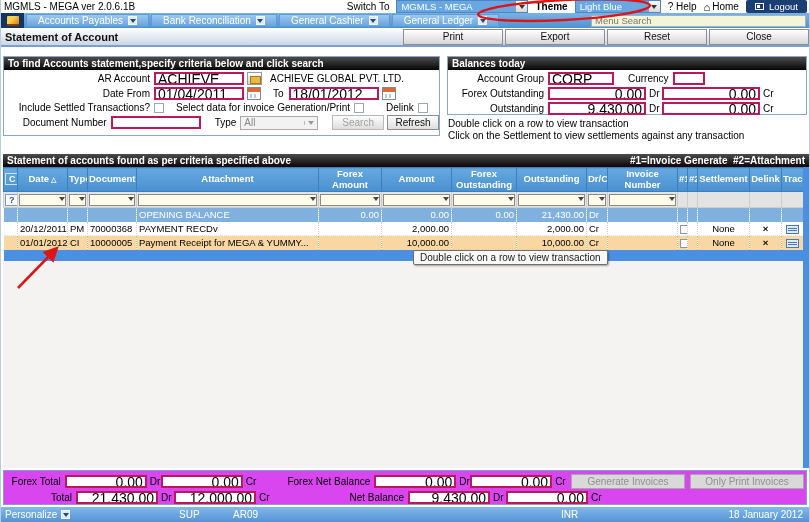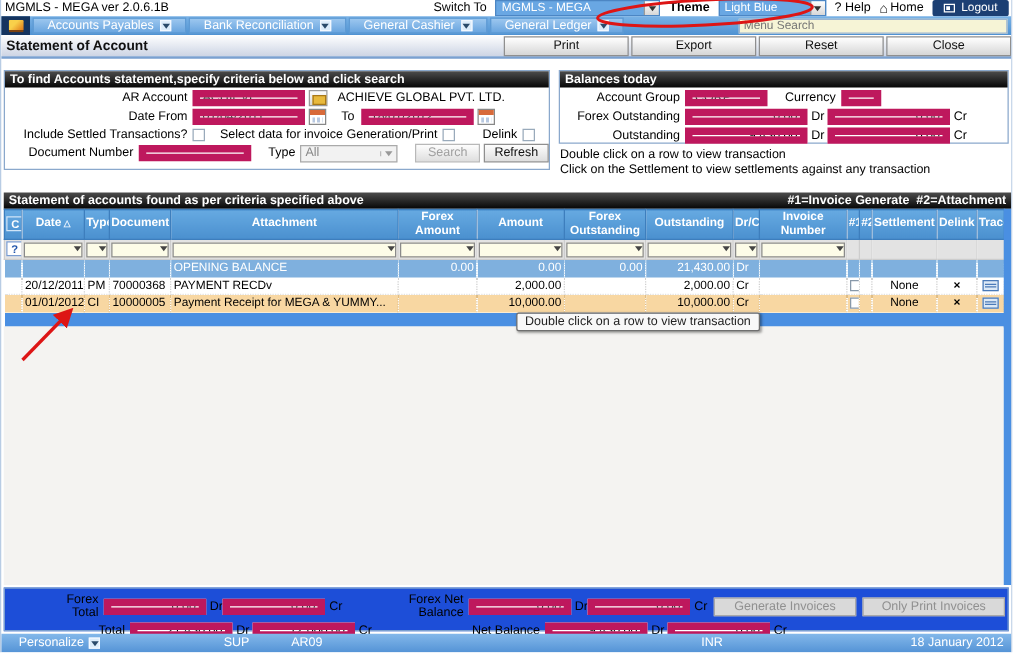--- a/index.html
+++ b/index.html
@@ -53,21 +53,21 @@
 
   
   .panel { position: absolute; border: 1px solid #8aa8cc; background: #fff; }
   .panel-header { height: 13px; background: linear-gradient(#4c4c4c,#060606); color: #fff; font-weight: bold;
                   font-size: 10px; display: flex; align-items: center; padding: 0 4px; white-space: nowrap; }
   .criteria { top: 56px; left: 2px; width: 437px; height: 80px; }
   .balances { top: 56px; left: 446px; width: 360px; height: 59px; }
   .frow { display: flex; align-items: center; font-size: 10px; margin-top: 2px; color: #000; }
   .flabel { text-align: right; padding-right: 4px; white-space: nowrap; }
   .w150 { width: 150px; } .w100 { width: 100px; }
-  input.fld { height: 13px; border: 6px solid #be185d; font-size: 10px; padding: 0 2px; font-family: inherit; color: #000; }
+  input.fld { height: 13px; border: 2px solid #be185d; font-size: 14px; padding: 0 2px; font-family: inherit; color: #000; }
   input.num { text-align: right; }
   .lookup-btn { width: 15px; height: 13px; margin-left: 3px; border: 1px solid #9a9a9a;
                 background: linear-gradient(#fdfdfd,#d8d8d8); position: relative; }
   .lookup-btn::after { content: ""; position: absolute; left: 2px; top: 3px; width: 9px; height: 6px;
                        background: #e8b93c; border: 1px solid #a87818; }
   .cal-btn { width: 14px; height: 13px; margin-left: 3px; border: 1px solid #888; background: #fff; position: relative; }
   .cal-btn::before { content: ""; position: absolute; left: 0; top: 0; right: 0; height: 4px; background: #d86a3a; }
   .cal-btn::after { content: ""; position: absolute; left: 2px; top: 6px; right: 2px; height: 4px;
                     background: repeating-linear-gradient(90deg,#b8c8e0 0 2px,#fff 2px 4px); }
   .chk { width: 10px; height: 10px; border: 1px solid #9ab; background: #fff; display: inline-block; }
@@ -119,34 +119,34 @@
                          background: #4a7ab8; box-shadow: 0 2px 0 #4a7ab8; }
   .table-empty { position: absolute; top: 261px; left: 2px; width: 800px; height: 207px; background: #f4f3f1; }
   .vstrip { position: absolute; left: 802px; top: 167px; width: 6px; height: 301px; background: #4a8fe2; }
 
   .tooltip { position: absolute; top: 250px; left: 412px; background: #f8f8f8; border: 1px solid #6f6f6f;
              font-size: 10px; color: #222; padding: 1px 6px; border-radius: 2px;
              box-shadow: 1px 1px 2px rgba(0,0,0,.35); z-index: 30; white-space: nowrap; }
 
   
   .totals { position: absolute; top: 470px; left: 2px; width: 804px; height: 35px; border: 1px solid #7aa0d0;
-            background: #1d4ed8; font-size: 10px; padding-top: 1px; padding-left: 28px; }
+            background: #d946ef; font-size: 10px; padding-top: 1px; }
   .trow { display: flex; align-items: center; margin-top: 2px; }
   .tlabel { width: 72px; text-align: right; padding-right: 4px; }
   .tlabel2 { width: 116px; text-align: right; padding-right: 4px; margin-left: 20px; }
   .totals input.fld { width: 82px; }
   .gbtn { width: 114px; height: 15px; background: #d9d9d9; border: 1px solid #a8a8a8; color: #909090;
           font-size: 10px; display: flex; align-items: center; justify-content: center; margin-left: 5px; }
   .btn-slot { margin-left: auto; display: flex; padding-right: 2px; }
 
   
   .statusbar { position: absolute; bottom: 0; left: 0; right: 0; height: 15px;
                background: linear-gradient(#83b8ea,#5493d6); color: #fff; font-size: 10px; }
   .statusbar > * { position: absolute; top: 2px; }
-  .sb-personalize { left: 14px; display: flex; align-items: center; gap: 4px; }
+  .sb-personalize { left: 4px; display: flex; align-items: center; gap: 4px; }
   .sb-user { left: 178px; } .sb-module { left: 232px; }
   .sb-copy { left: 50%; transform: translateX(-50%); white-space: nowrap; }
   .sb-curr { left: 560px; } .sb-date { right: 6px; }
 
   .annot { position: absolute; top: 0; left: 0; z-index: 50; pointer-events: none; }
 </style>
 </head>
 <body>
 
 <div class="app">

